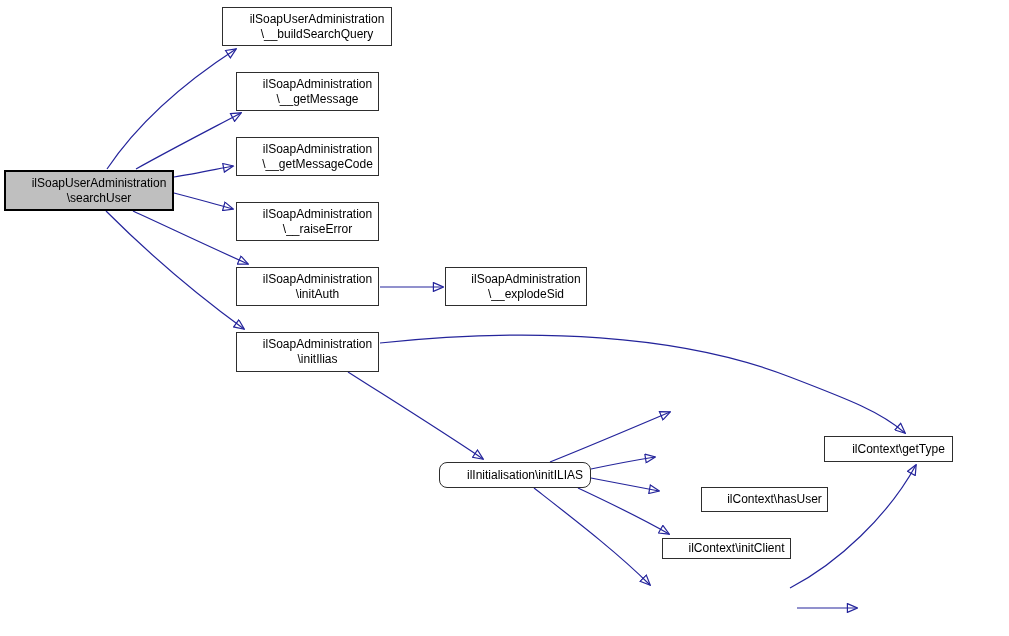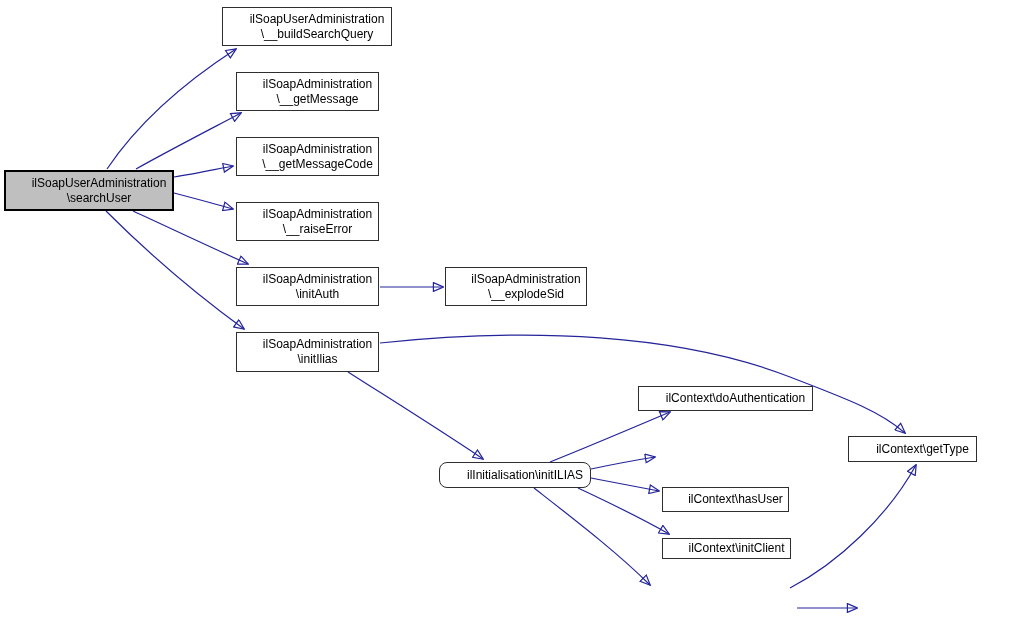--- a/index.html
+++ b/index.html
@@ -97,32 +97,29 @@
 
   <div class="node" style="left:236px; top:332px; width:143px; height:40px;">
     <span>ilSoapAdministration</span>
     <span>\initIlias</span>
   </div>
 
   <div class="node" style="left:439px; top:462px; width:152px; height:26px;border-radius:8px;">
     <span>ilInitialisation\initILIAS</span>
   </div>
 
-  <div class="node" style="left:638px; top:386px; width:175px; height:25px;">
-    <span>ilContext\doAuthentication</span>
-  </div>
 
 
-  <div class="node" style="left:662px; top:487px; width:127px; height:25px;">
+  <div class="node" style="left:701px; top:487px; width:127px; height:25px;">
     <span>ilContext\hasUser</span>
   </div>
 
   <div class="node" style="left:662px; top:538px; width:129px; height:21px;">
     <span>ilContext\initClient</span>
   </div>
 
 
-  <div class="node" style="left:848px; top:436px; width:129px; height:26px;">
+  <div class="node" style="left:824px; top:436px; width:129px; height:26px;">
     <span>ilContext\getType</span>
   </div>
 
 
 </div>
 
 </body></html>

